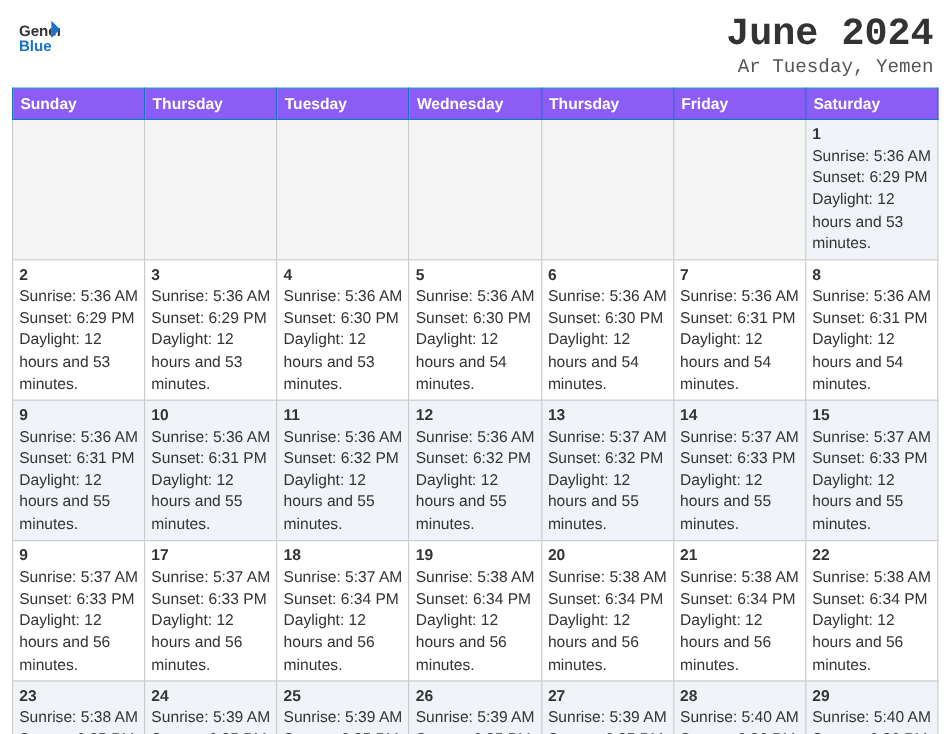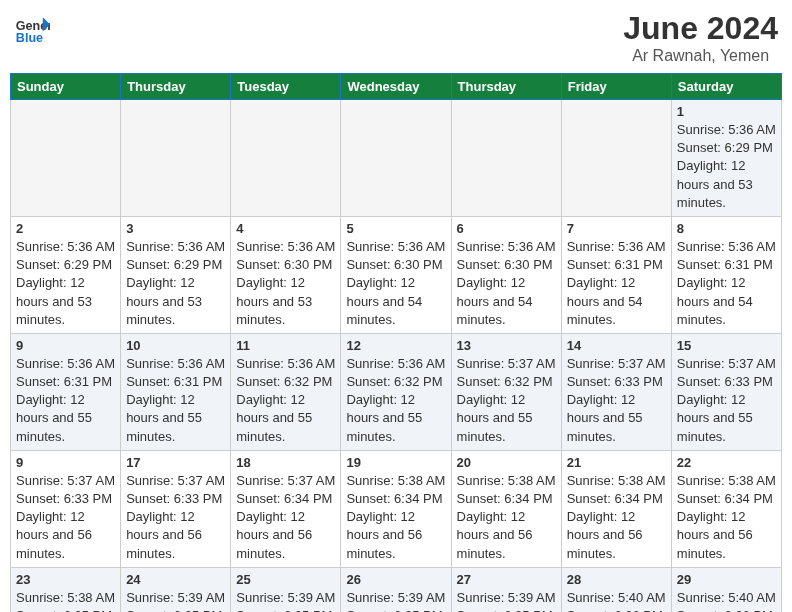--- a/index.html
+++ b/index.html
@@ -20,38 +20,39 @@
     .logo {
       display: flex;
       align-items: center;
       gap: 4px;
     }
     .logo-icon {
       width: 36px;
       height: 36px;
     }
     .title-area {
-      text-align: center;
+      text-align: right;
+      font-family: Liberation Mono, monospace;
     }
     .cal-title {
       font-size: 32px;
       font-weight: bold;
       color: #333;
     }
     .cal-subtitle {
       font-size: 16px;
       color: #555;
     }
     .calendar {
       width: 100%;
       border-collapse: collapse;
       border: 1px solid #ccc;
     }
     .calendar th {
-      background: #15803d;
+      background: #8b5cf6;
       color: #fff;
       text-align: left;
       padding: 5px 6px;
       font-size: 13px;
       font-weight: bold;
       border: 1px solid #1a73c7;
     }
     .calendar td {
       vertical-align: top;
       border: 1px solid #ccc;
@@ -87,21 +88,21 @@
 <div class="header-area">
   <div class="logo">
     <svg class="logo-icon" viewBox="0 0 40 40">
       <text x="2" y="22" font-size="14" font-weight="bold" fill="#333">General</text>
       <text x="2" y="36" font-size="14" font-weight="bold" fill="#1a73c7">Blue</text>
       <polygon points="32,8 40,16 32,24" fill="#1a73c7"></polygon>
     </svg>
   </div>
   <div class="title-area">
     <div class="cal-title">June 2024</div>
-    <div class="cal-subtitle">Ar Rawnah, Yemen</div>
+    <div class="cal-subtitle">Ar Tuesday, Yemen</div>
   </div>
 </div>
 
 <table class="calendar">
   <thead>
     <tr>
     <th>Sunday</th>
         <th>Thursday</th>
         <th>Tuesday</th>
         <th>Wednesday</th>

